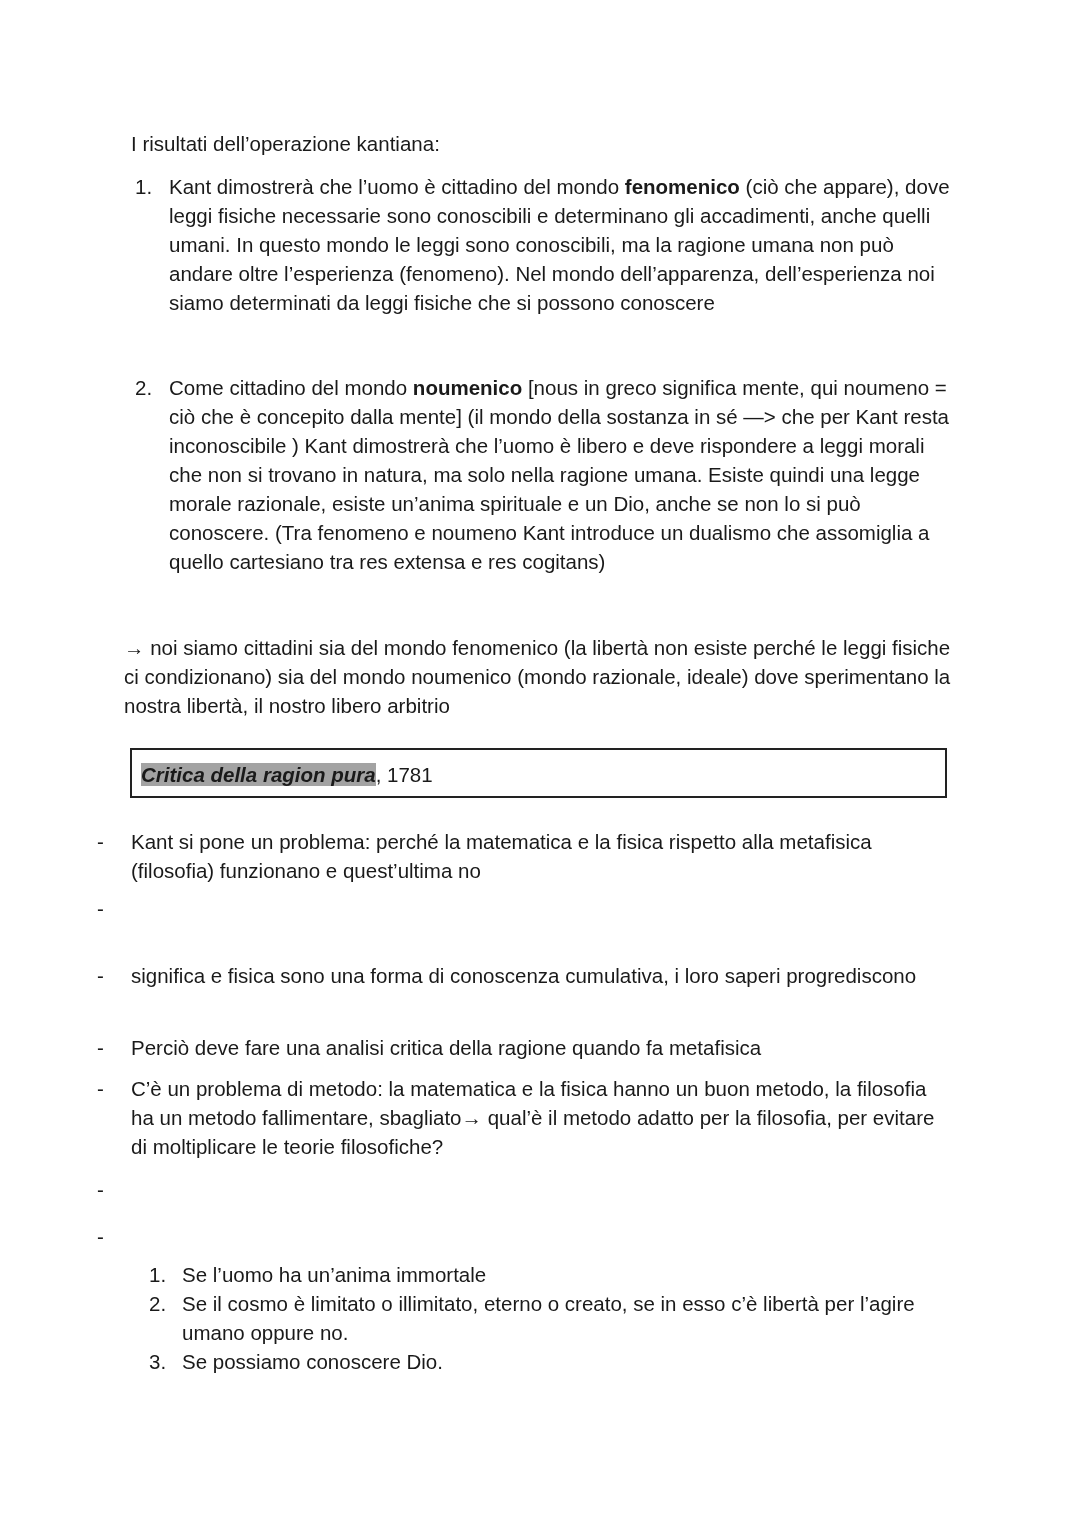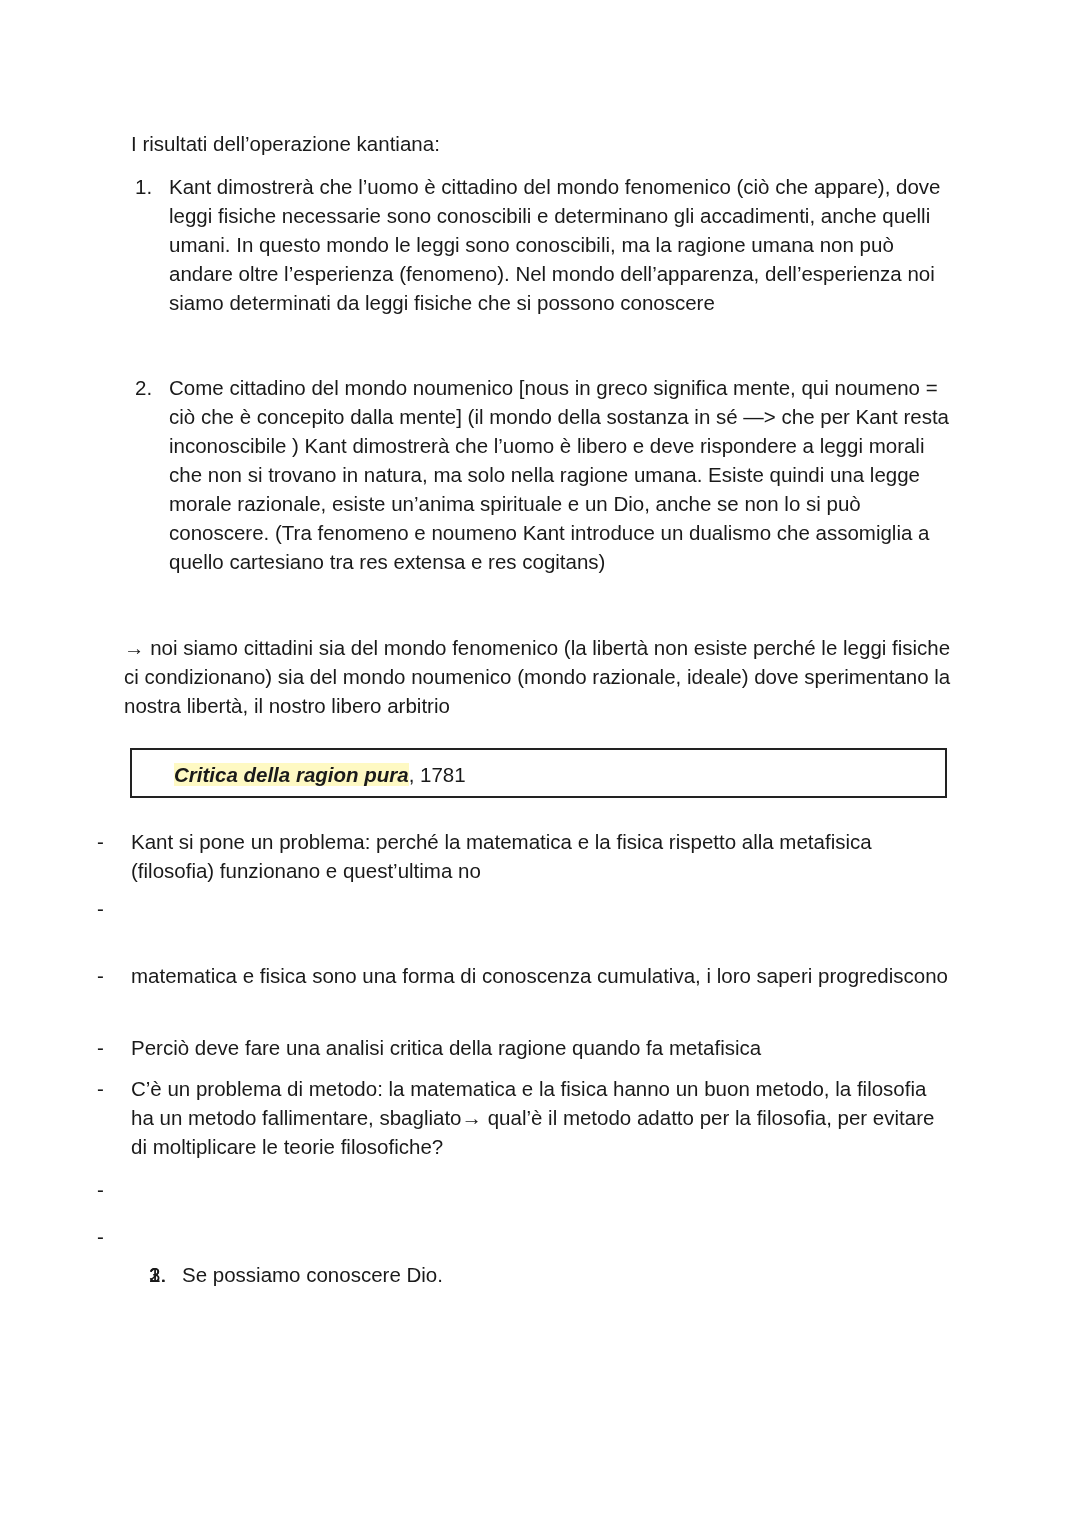--- a/index.html
+++ b/index.html
@@ -42,41 +42,40 @@
   .num-item .marker {
     position: absolute;
     left: 4px;
     top: 0;
   }
   .para {
     position: absolute;
     left: 124px;
     width: 830px;
   }
-  b { font-weight: normal; }
+  b { font-weight: bold; }
   .title-box {
     position: absolute;
     left: 130px;
     top: 748px;
     width: 813px;
     height: 46px;
     border: 2px solid #222;
     box-sizing: content-box;
   }
   .title-box .inner {
     position: absolute;
     left: 9px;
     top: 10px;
     white-space: nowrap;
   }
   .hl {
-    background: #fef9c3;
+    background: #a3a3a3;
     font-weight: bold;
     font-style: italic;
-    margin-left: 33px;
   }
   .dash-list {
     position: absolute;
     left: 0;
     width: 1080px;
   }
   .dash-item {
     position: absolute;
     left: 131px;
     width: 820px;
@@ -133,44 +132,46 @@
   <div class="dash-list">
     <div class="dash-item" style="top:827px;">
       <span class="dash">-</span>
       <span>Kant si pone un problema: perché la matematica e la fisica rispetto alla metafisica (filosofia) funzionano e quest’ultima no</span>
     </div>
     <div class="dash-item" style="top:894px;">
       <span class="dash">-</span>
     </div>
     <div class="dash-item" style="top:961px;">
       <span class="dash">-</span>
-      <span>matematica e fisica sono una forma di conoscenza cumulativa, i loro saperi progrediscono</span>
+      <span>significa e fisica sono una forma di conoscenza cumulativa, i loro saperi progrediscono</span>
     </div>
     <div class="dash-item" style="top:1033px;">
       <span class="dash">-</span>
       <span>Perciò deve fare una analisi critica della ragione quando fa metafisica</span>
     </div>
     <div class="dash-item" style="top:1074px;">
       <span class="dash">-</span>
       <span>C’è un problema di metodo: la matematica e la fisica hanno un buon metodo, la filosofia ha un metodo fallimentare, sbagliato→ qual’è il metodo adatto per la filosofia, per evitare di moltiplicare le teorie filosofiche?</span>
     </div>
     <div class="dash-item" style="top:1175px;">
       <span class="dash">-</span>
     </div>
     <div class="dash-item" style="top:1222px;">
       <span class="dash">-</span>
     </div>
   </div>
 
   <div class="sub-list" style="top:1260px;">
     <div class="sub-item">
       <span class="marker">1.</span>
+      <span>Se l’uomo ha un’anima immortale</span>
     </div>
     <div class="sub-item">
       <span class="marker">2.</span>
+      <span>Se il cosmo è limitato o illimitato, eterno o creato, se in esso c’è libertà per l’agire umano oppure no.</span>
     </div>
     <div class="sub-item">
       <span class="marker">3.</span>
       <span>Se possiamo conoscere Dio.</span>
     </div>
   </div>
 
 </div>
 
 </body></html>

